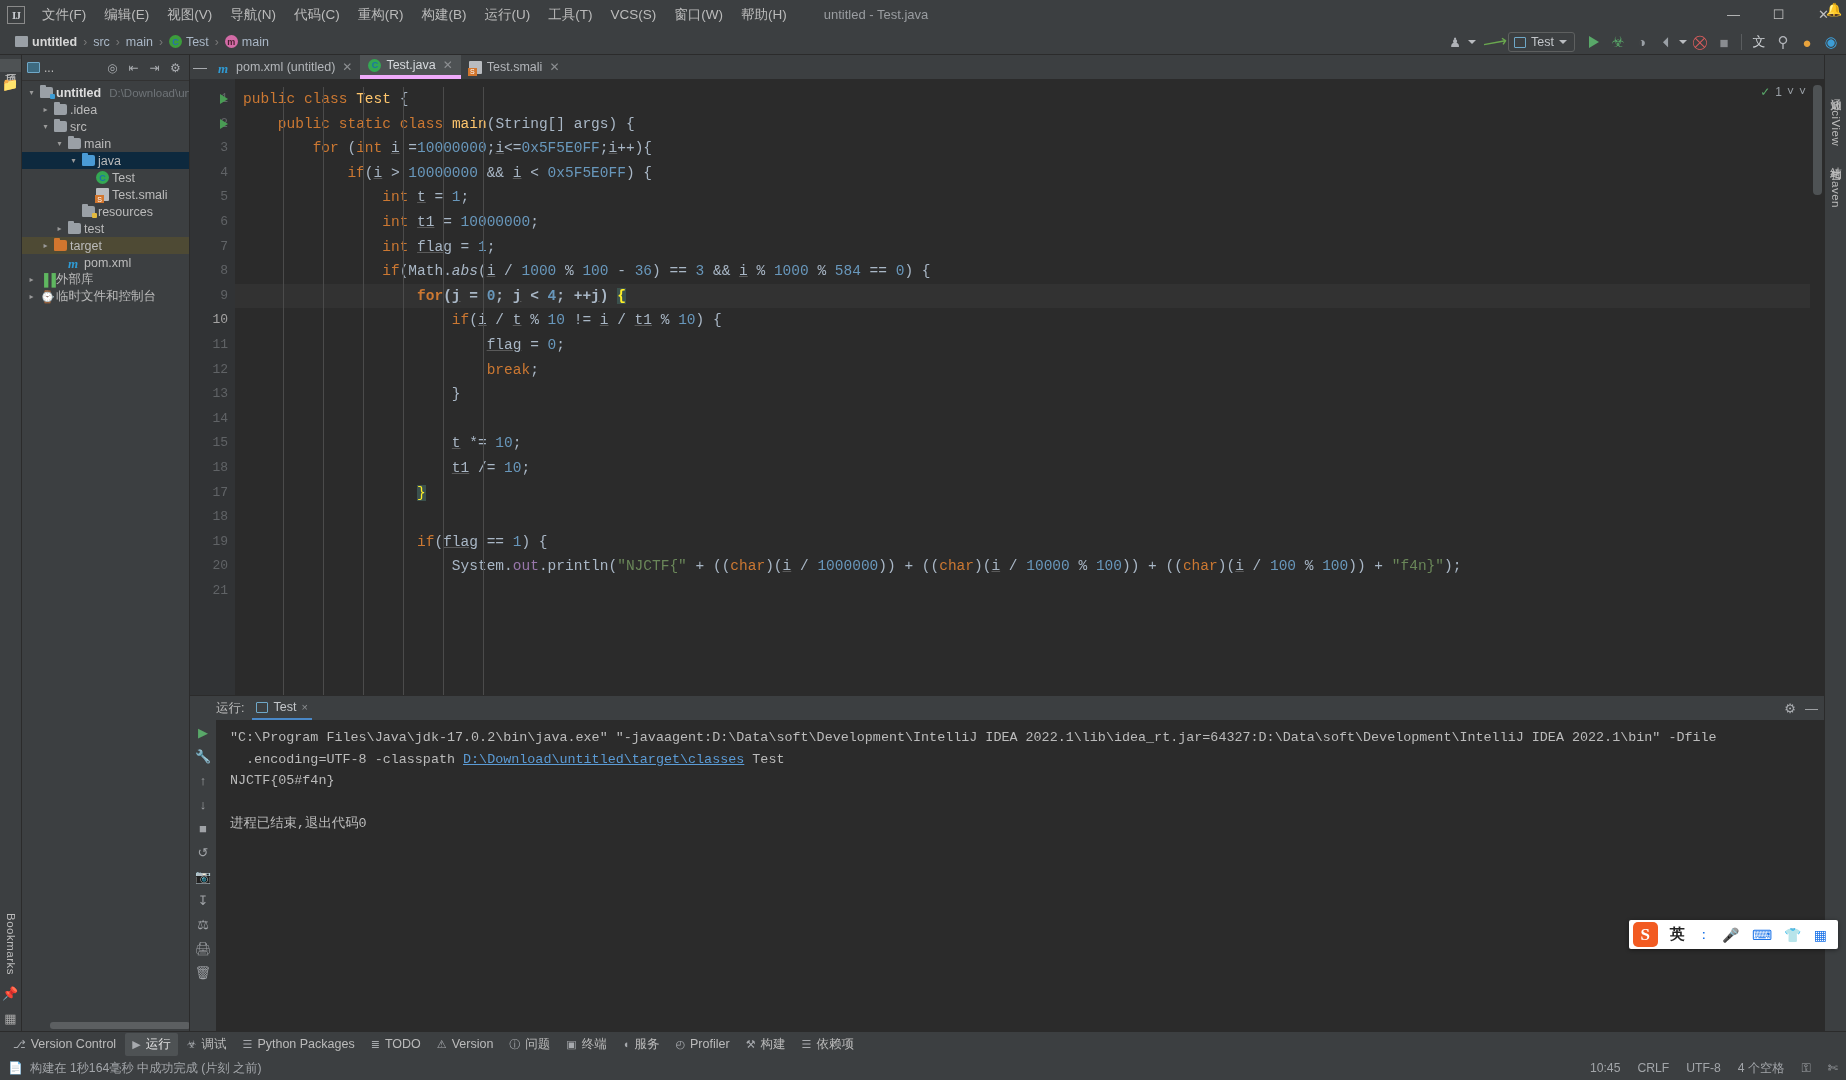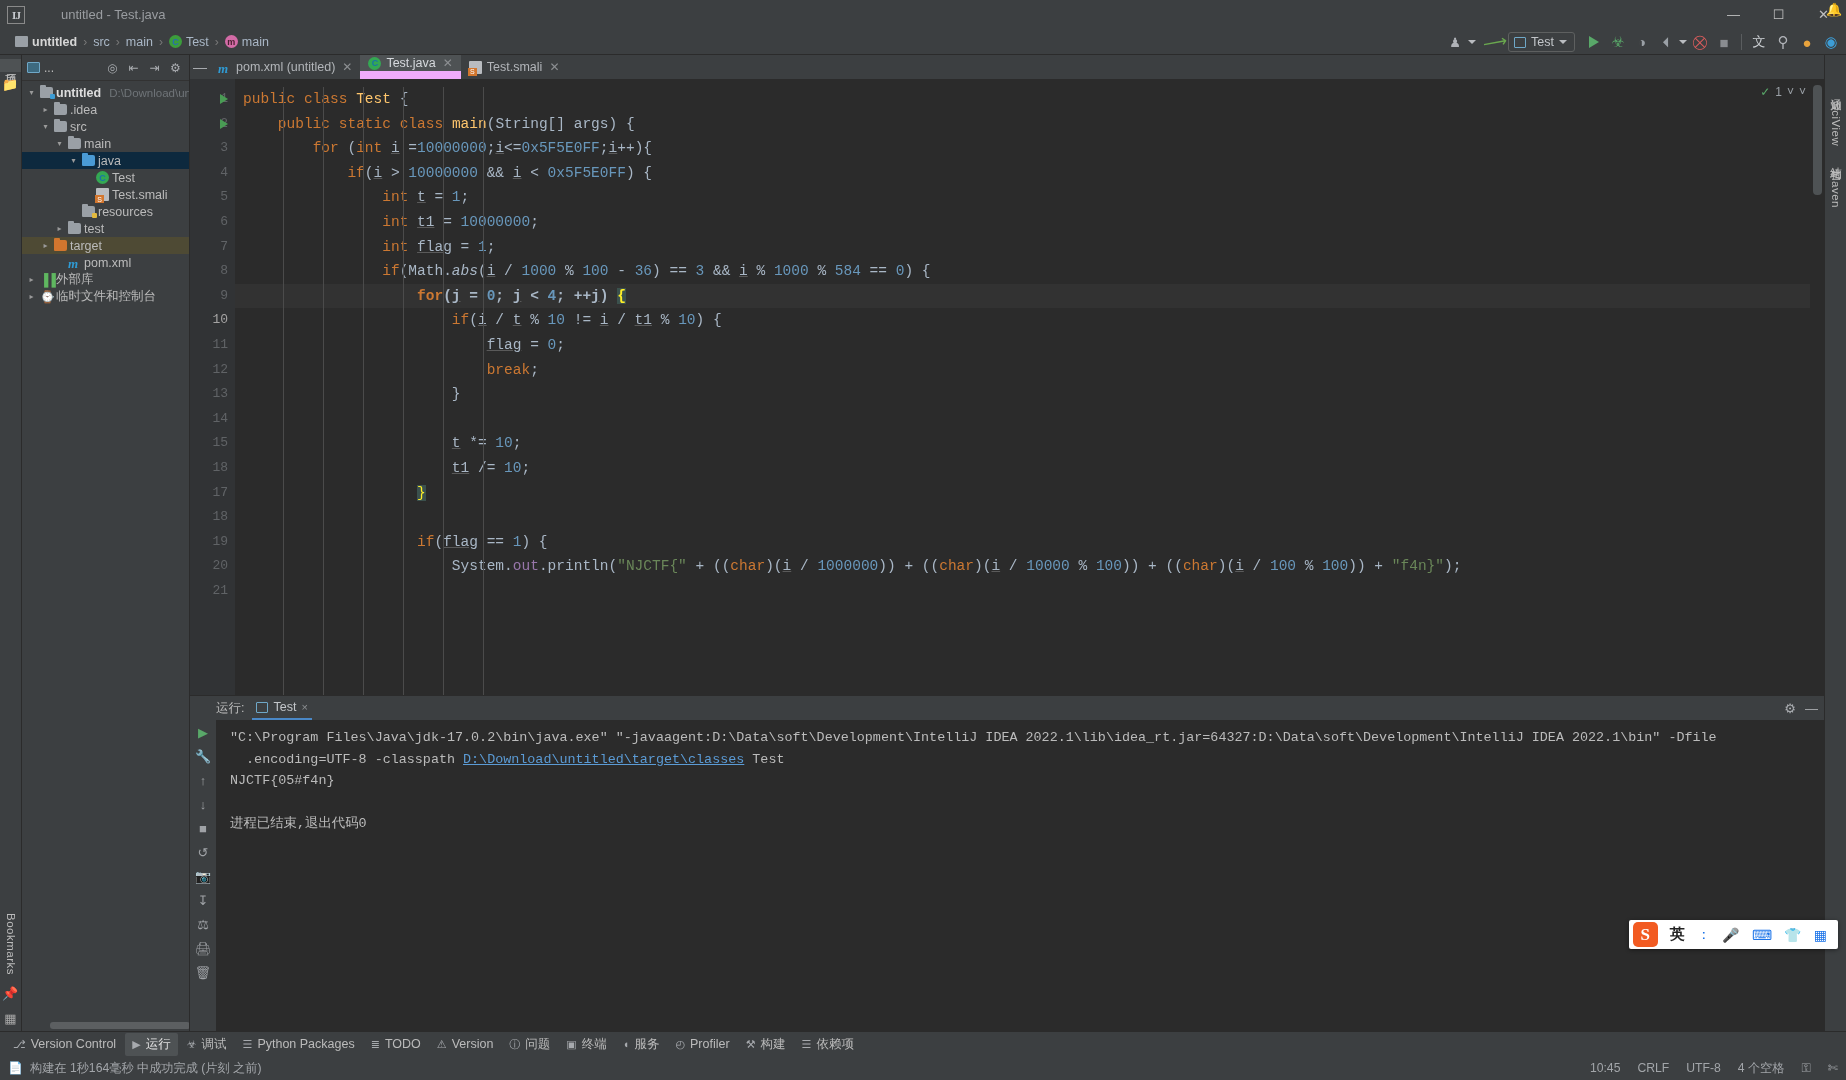--- a/index.html
+++ b/index.html
@@ -128,21 +128,21 @@
   .proj-scroll { position: absolute; left: 28px; bottom: 2px; width: 140px; height: 7px; background: #5c5f61; border-radius: 3px; }
 
   
   .editor-col { flex: 1 1 auto; display: flex; flex-direction: column; min-width: 0; background: #2b2b2b; }
   .tabs { height: 24px; flex: 0 0 24px; background: #3c3f41; display: flex; align-items: flex-end; }
   .tabs-collapse { width: 20px; color: #a7aaae; font-size: 14px; text-align: center; line-height: 24px; }
   .tab {
     height: 24px; display: flex; align-items: center; gap: 5px; padding: 0 8px;
     color: #b2b5b9; font-size: 12.5px; background: #3c3f41; white-space: nowrap;
   }
-  .tab.active { background: #4e5254; border-bottom: 8px solid #f0abfc; color: #d6d9dd; }
+  .tab.active { background: #4e5254; border-bottom: 4px solid #f0abfc; color: #d6d9dd; }
   .tab .x { color: #8d9093; font-size: 12px; margin-left: 2px; }
   .tab-ic { width: 13px; height: 13px; flex: 0 0 13px; position: relative; }
 
   .edit-area { flex: 1 1 auto; display: flex; min-height: 0; position: relative; overflow: hidden; }
   .gutter {
     width: 45px; flex: 0 0 45px; background: #313335; text-align: right;
     font-family: "Liberation Mono", monospace; font-size: 13px; color: #606366;
     padding-top: 8px; position: relative;
   }
   .gline { height: 24.6px; line-height: 24.6px; padding-right: 7px; }
@@ -239,20 +239,34 @@
   .ime-ic.cn { font-size: 15px; font-weight: bold; color: #222; }
   .notif-bell { position: absolute; right: 3px; top: 2px; color: #b4b7bb; font-size: 13px; }
 </style>
 </head>
 <body>
 
 <div class="app">
 
   <div class="titlebar">
     <div class="ij-logo">IJ</div>
+    <div class="menu" id="menubar">
+        <div class="menu-item">文件(F)</div>
+        <div class="menu-item">编辑(E)</div>
+        <div class="menu-item">视图(V)</div>
+        <div class="menu-item">导航(N)</div>
+        <div class="menu-item">代码(C)</div>
+        <div class="menu-item">重构(R)</div>
+        <div class="menu-item">构建(B)</div>
+        <div class="menu-item">运行(U)</div>
+        <div class="menu-item">工具(T)</div>
+        <div class="menu-item">VCS(S)</div>
+        <div class="menu-item">窗口(W)</div>
+        <div class="menu-item">帮助(H)</div>
+      </div>
     <div class="win-title">untitled - Test.java</div>
     <div class="win-btns">
       <div class="win-btn">—</div>
       <div class="win-btn">☐</div>
       <div class="win-btn close">✕</div>
     </div>
   </div>
 
   <div class="navbar">
     <div class="crumbs" id="crumbs">

